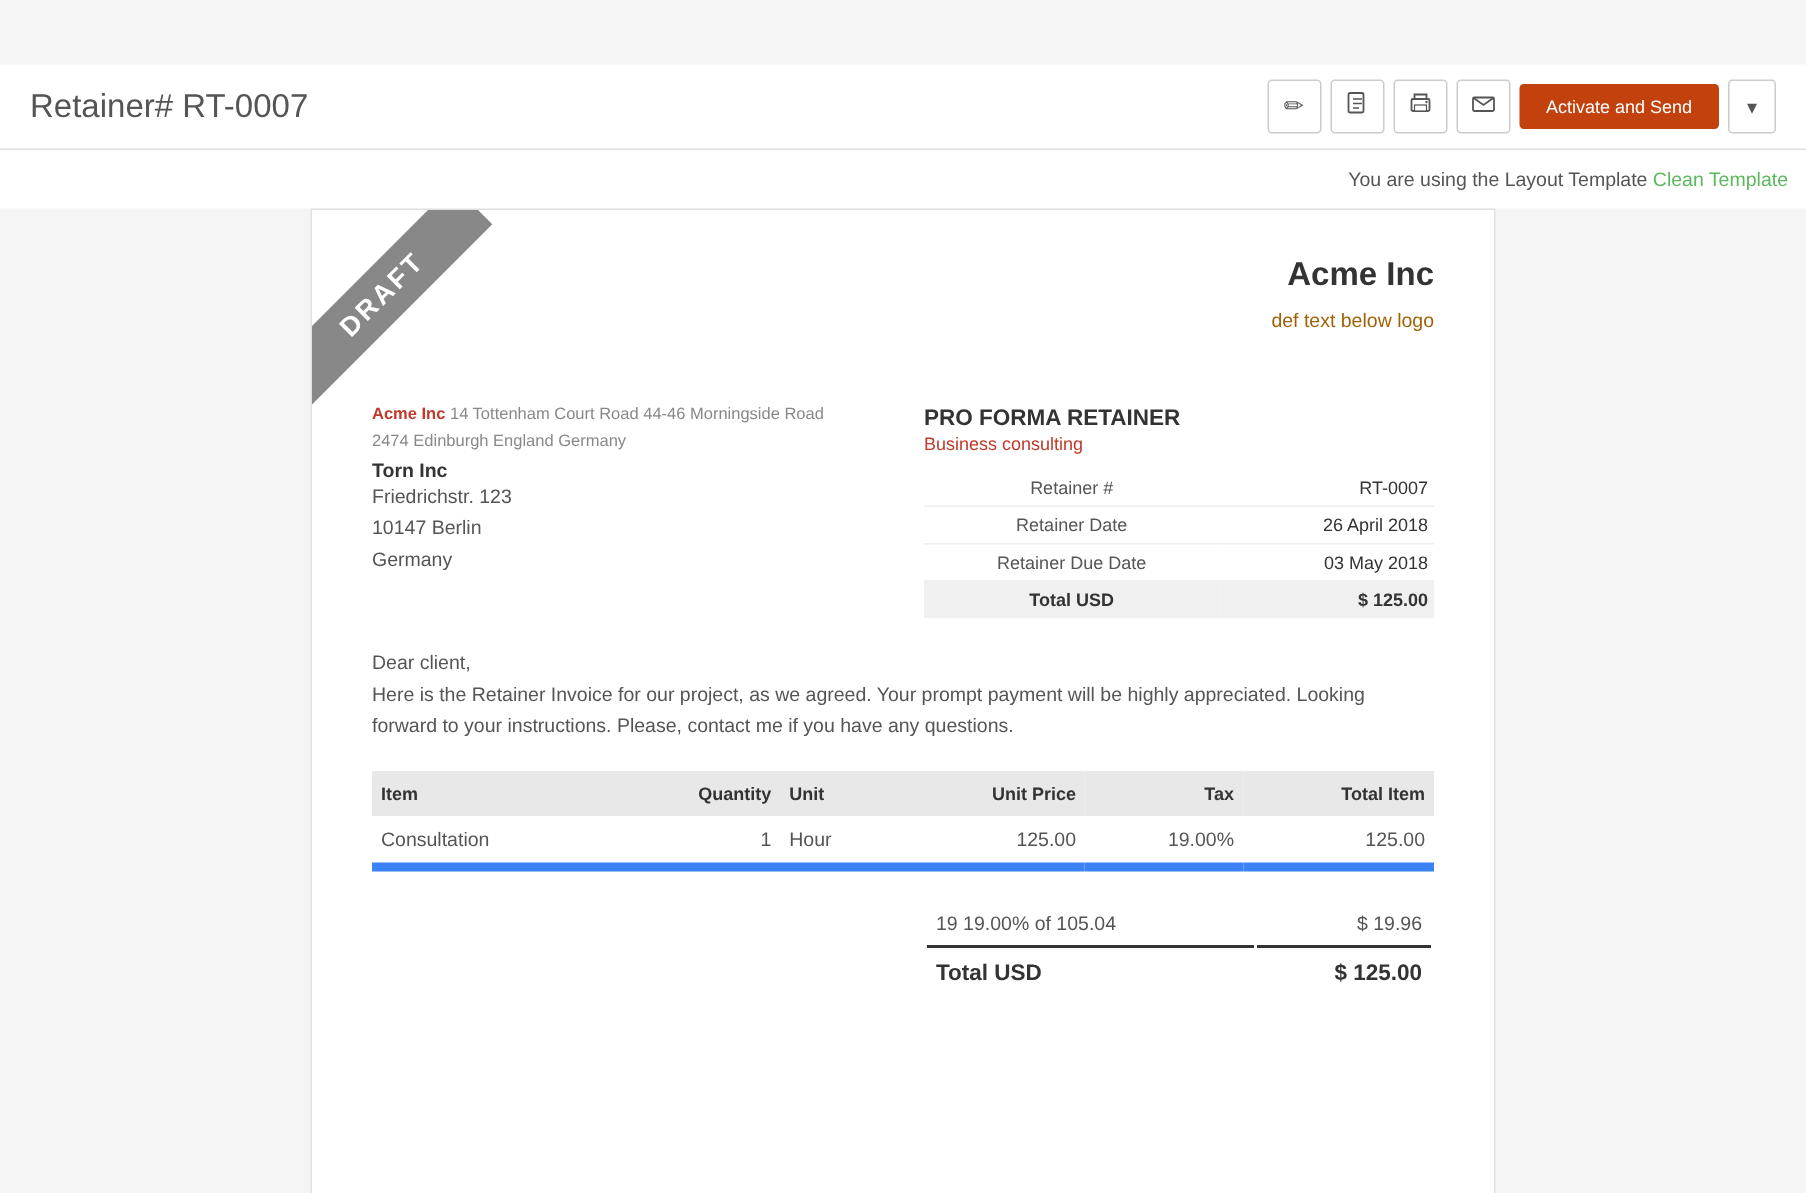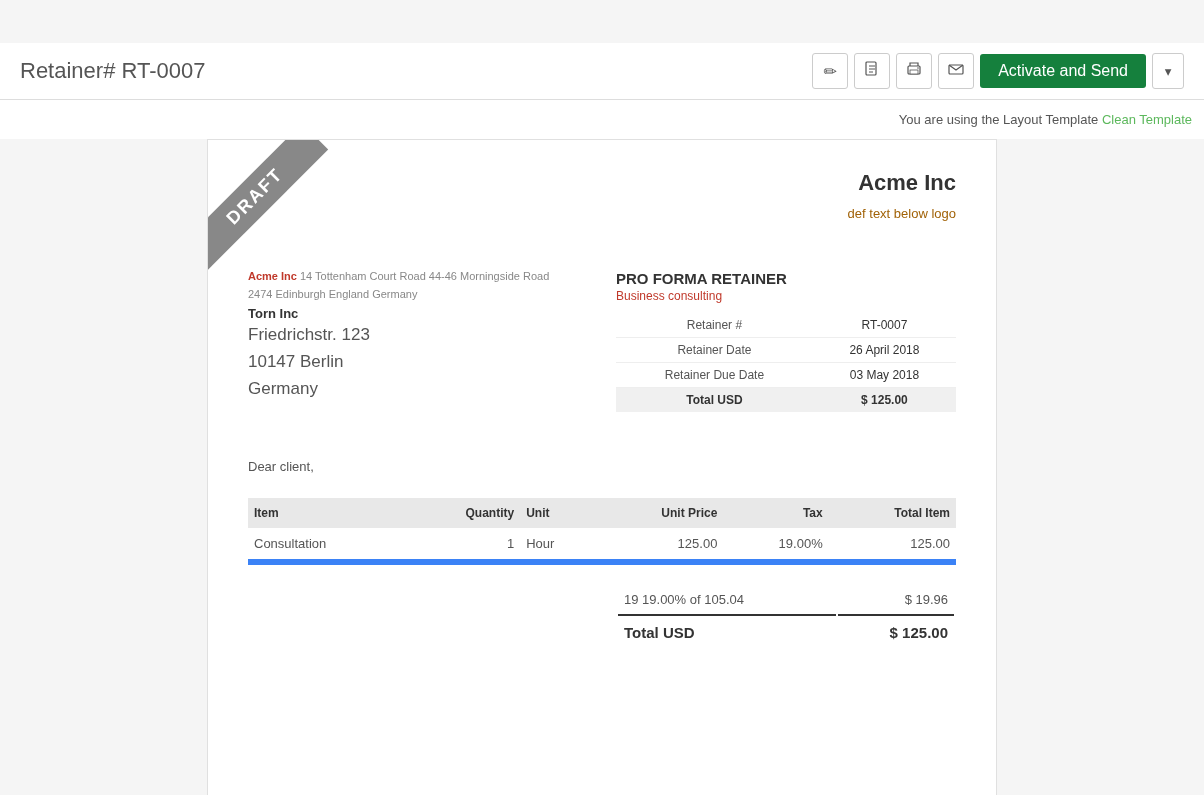--- a/index.html
+++ b/index.html
@@ -32,26 +32,26 @@
       background: #fff;
       border-radius: 3px;
       cursor: pointer;
       display: flex;
       align-items: center;
       justify-content: center;
       color: #555;
       font-size: 16px;
     }
     .activate-btn {
-      background: #15803d;
+      background: #c2410c;
       color: #fff;
       border: none;
       border-radius: 3px;
       padding: 8px 18px;
-      font-size: 16px;
+      font-size: 12px;
       cursor: pointer;
       font-weight: 500;
     }
     .dropdown-btn {
       width: 32px;
       height: 36px;
       border: 1px solid #ccc;
       background: #fff;
       border-radius: 3px;
       cursor: pointer;
@@ -135,21 +135,21 @@
     .def-text {
       font-size: 13px;
       color: #a16207;
       margin-top: 10px;
     }
 
     
     .two-col {
       display: flex;
       justify-content: space-between;
-      margin-bottom: 45px;
+      margin-bottom: 20px;
       gap: 20px;
     }
     .billing-address {
       flex: 1;
     }
     .billing-address .from-line {
       font-size: 11px;
       color: #888;
       margin-bottom: 6px;
     }
@@ -157,21 +157,21 @@
       color: #c0392b;
       font-size: 11px;
       font-weight: bold;
     }
     .billing-address .to-name {
       font-weight: bold;
       font-size: 13px;
       margin-top: 4px;
     }
     .billing-address .to-details {
-      font-size: 17px;
+      font-size: 13px;
       color: #555;
       line-height: 1.6;
     }
 
     .invoice-details {
       flex: 1;
       max-width: 340px;
     }
     .invoice-title {
       font-size: 15px;
@@ -189,20 +189,21 @@
       border-collapse: collapse;
       font-size: 12px;
     }
     .details-table tr td {
       padding: 5px 4px;
       border-bottom: 1px solid #eee;
       color: #555;
       text-align: center;
     }
     .details-table tr td:last-child {
+      text-align: right;
       color: #333;
     }
     .details-table tr.total-row td {
       background: #f0f0f0;
       font-weight: bold;
       color: #333;
       border-bottom: none;
     }
 
     
@@ -362,20 +363,21 @@
               <td>Total USD</td>
               <td>$ 125.00</td>
             </tr>
           </tbody>
             </table>
         </div>
       </div>
 
       <div class="letter-body">
         <div>Dear client,</div>
+        <div>Here is the Retainer Invoice for our project, as we agreed. Your prompt payment will be highly appreciated. Looking forward to your instructions. Please, contact me if you have any questions.</div>
       </div>
 
       <table class="items-table">
         <thead>
           <tr>
             <th>Item</th>
             <th class="right">Quantity</th>
             <th>Unit</th>
             <th class="right">Unit Price</th>
             <th class="right">Tax</th>

